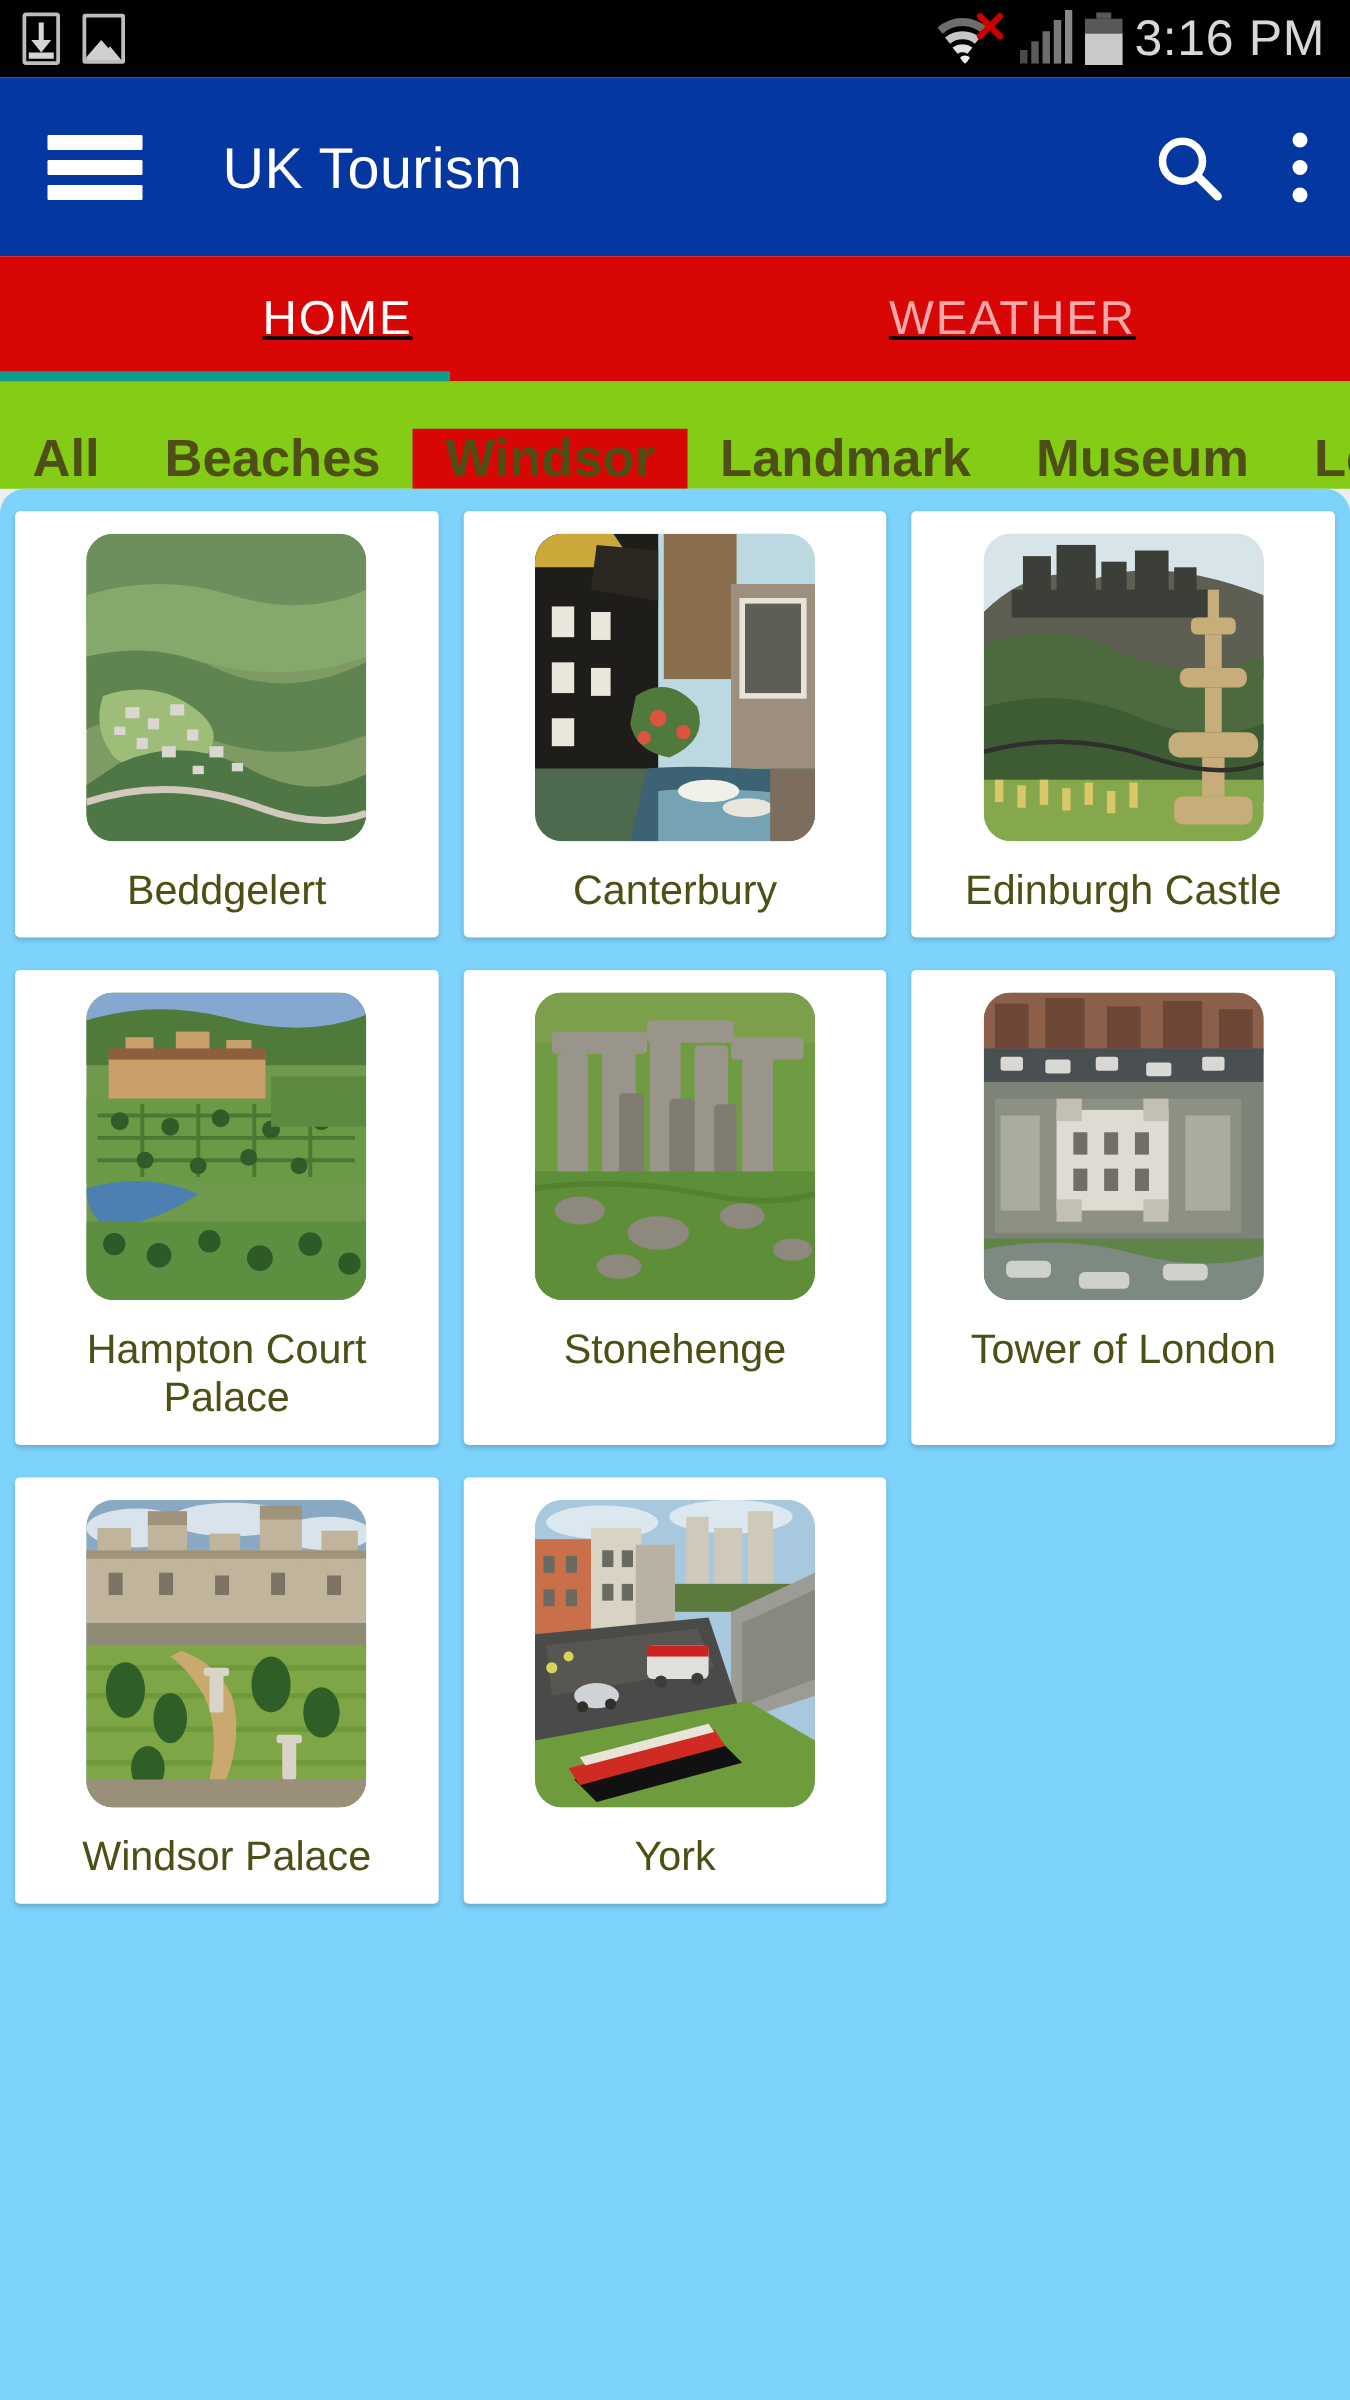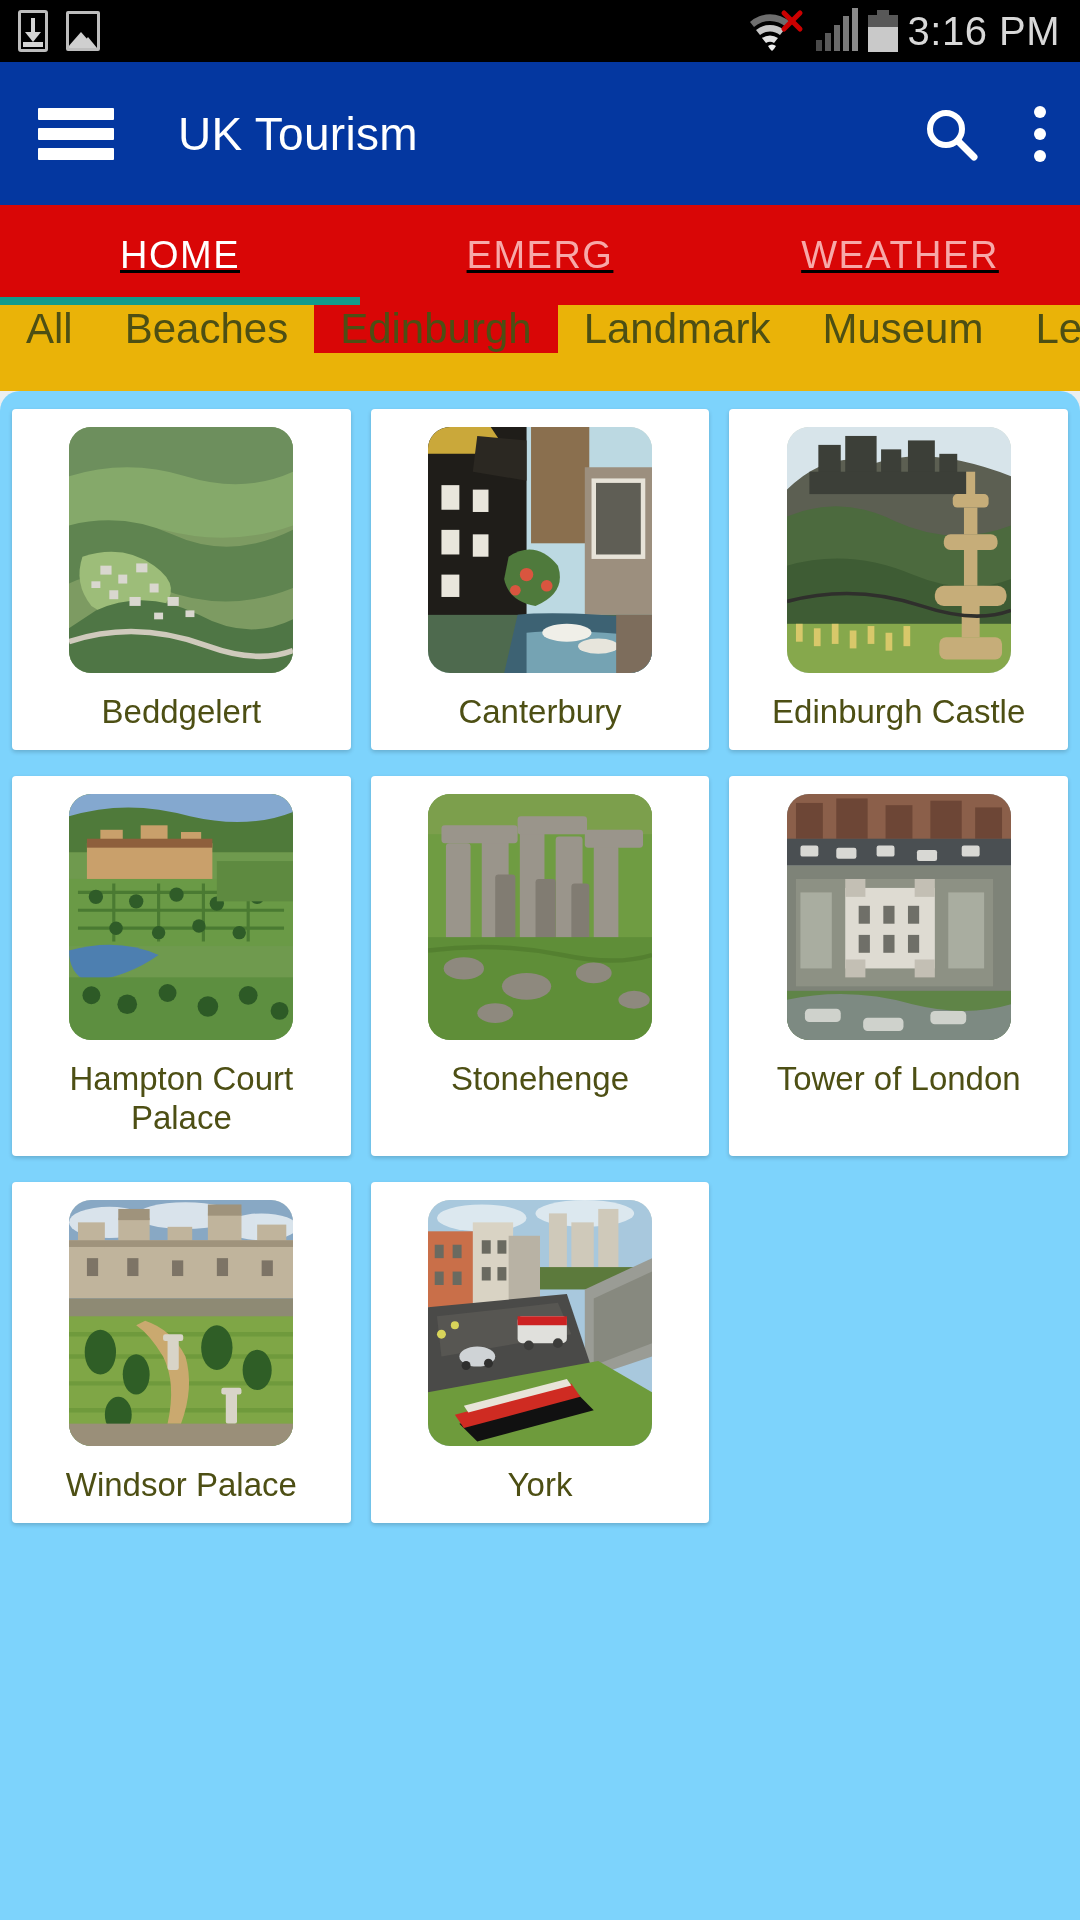--- a/index.html
+++ b/index.html
@@ -59,22 +59,22 @@
   .kebab i{ display:block; width:12px; height:12px; border-radius:50%; background:#fff; }
 
   
   .tabbar{ height:100px; background:#d90606; display:flex; position:relative;text-decoration:underline; }
   .tab{ flex:1; display:flex; align-items:center; justify-content:center;
         font-size:38px; letter-spacing:1.5px; cursor:pointer; color:#f7a8a8; }
   .tab.active{ color:#ffffff; }
   .tab-underline{ position:absolute; bottom:0; left:0; width:33.333%; height:8px; background:#129b8b; }
 
   
-  .chipbar{ height:86px; background:#eab308; display:flex; align-items:flex-start;
-            overflow:hidden; }
+  .chipbar{ height:86px; background:#84cc16; display:flex; align-items:flex-end;
+            overflow:hidden;font-weight:bold; }
   .chip{ display:flex; align-items:center; justify-content:center; padding:0 26px;
          font-size:42px; color:#4d4f14; white-space:nowrap; cursor:pointer; }
   .chip.selected{ background:#d90606; color:#4d4f14; }
 
   
   .content{ background:#7dd3fc; padding:18px 12px 0 12px; height:1746px;border-radius:20px; }
   .row{ display:flex; gap:20px; margin-bottom:26px; }
   .card{
     flex:1; background:#fff; border-radius:4px;
     box-shadow:0 2px 4px rgba(0,0,0,0.18);
@@ -146,29 +146,28 @@
     <span class="kebab">
       <i></i>
         <i></i>
         <i></i>
     </span>
   </div>
 </div>
 
 <div class="tabbar">
   <div class="tab active">HOME</div>
-  <div class="tab">EMERG</div>
   <div class="tab">WEATHER</div>
   <div class="tab-underline"></div>
 </div>
 
 <div class="chipbar">
   <div class="chip">All</div>
   <div class="chip">Beaches</div>
-  <div class="chip selected">Edinburgh</div>
+  <div class="chip selected">Windsor</div>
   <div class="chip">Landmark</div>
   <div class="chip">Museum</div>
   <div class="chip">Leisure</div>
 </div>
 
 <div class="content">
 
   <div class="row">
 
     <div class="card">

